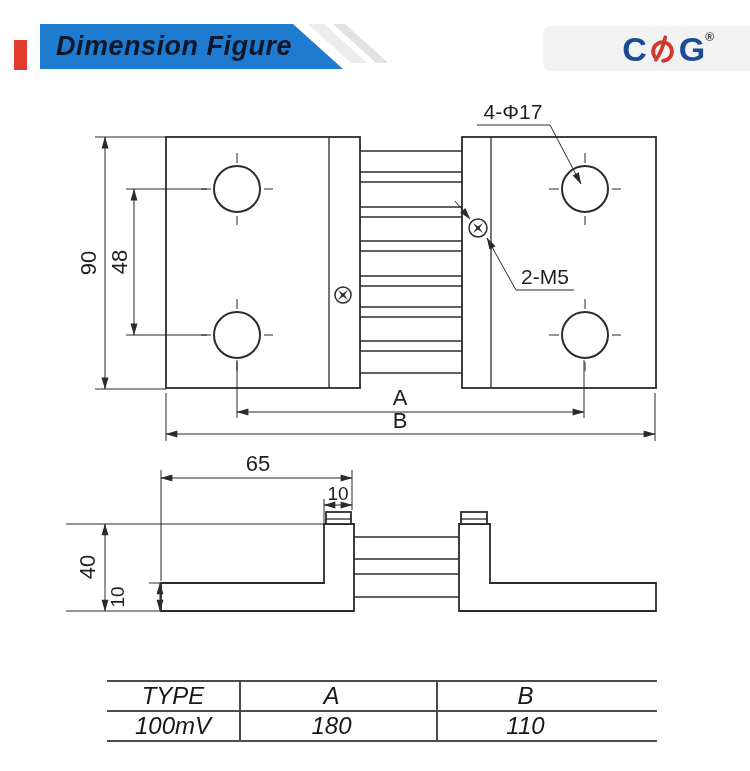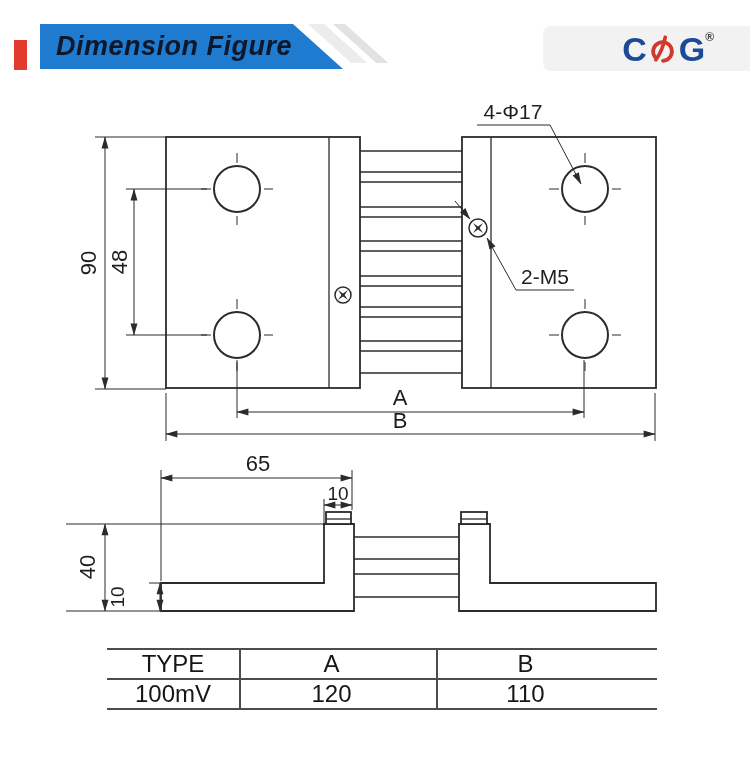--- a/index.html
+++ b/index.html
@@ -35,21 +35,21 @@
   .fin{stroke:#2b2b2b;stroke-width:1.3;}
   .hole{fill:#ffffff;stroke:#2b2b2b;stroke-width:2;}
   .center-line{stroke:#2b2b2b;stroke-width:1;stroke-dasharray:10 4 3 4;}
   .thin{stroke:#2b2b2b;stroke-width:1;fill:none;}
   .dim{font-size:22px;fill:#1e1e1e;}
   .dim-small{font-size:19px;fill:#1e1e1e;}
   .callout{font-size:21px;fill:#1e1e1e;}
   .screw{fill:#ffffff;stroke:#2b2b2b;stroke-width:1.5;}
   .screw-star{fill:#2b2b2b;}
   
-  table.spec{border-collapse:collapse;position:absolute;left:107px;top:648px;width:550px;table-layout:fixed;}
+  table.spec{border-collapse:collapse;position:absolute;left:107px;top:680px;width:550px;table-layout:fixed;font-style:italic;}
   table.spec td{
     border-bottom:2px solid #4c4c4c;text-align:center;font-size:24px;color:#161616;
     height:27px;padding:0;white-space:nowrap;overflow:hidden;
   }
   table.spec tr.first td{border-top:2px solid #4c4c4c;}
   table.spec td.c2{border-left:2px solid #4c4c4c;padding-right:14px;}
   table.spec td.c3{border-left:2px solid #4c4c4c;padding-right:44px;}
 </style>
 </head>
 <body>
@@ -219,17 +219,17 @@
       <col style="width:220px">
     </colgroup>
   <tbody>
       <tr class="first">
     <td class="c1">TYPE</td>
     <td class="c2">A</td>
     <td class="c3">B</td>
   </tr>
   <tr>
     <td class="c1">100mV</td>
-    <td class="c2">120</td>
+    <td class="c2">180</td>
     <td class="c3">110</td>
   </tr>
 </tbody>
   </table>
 
 </body></html>

